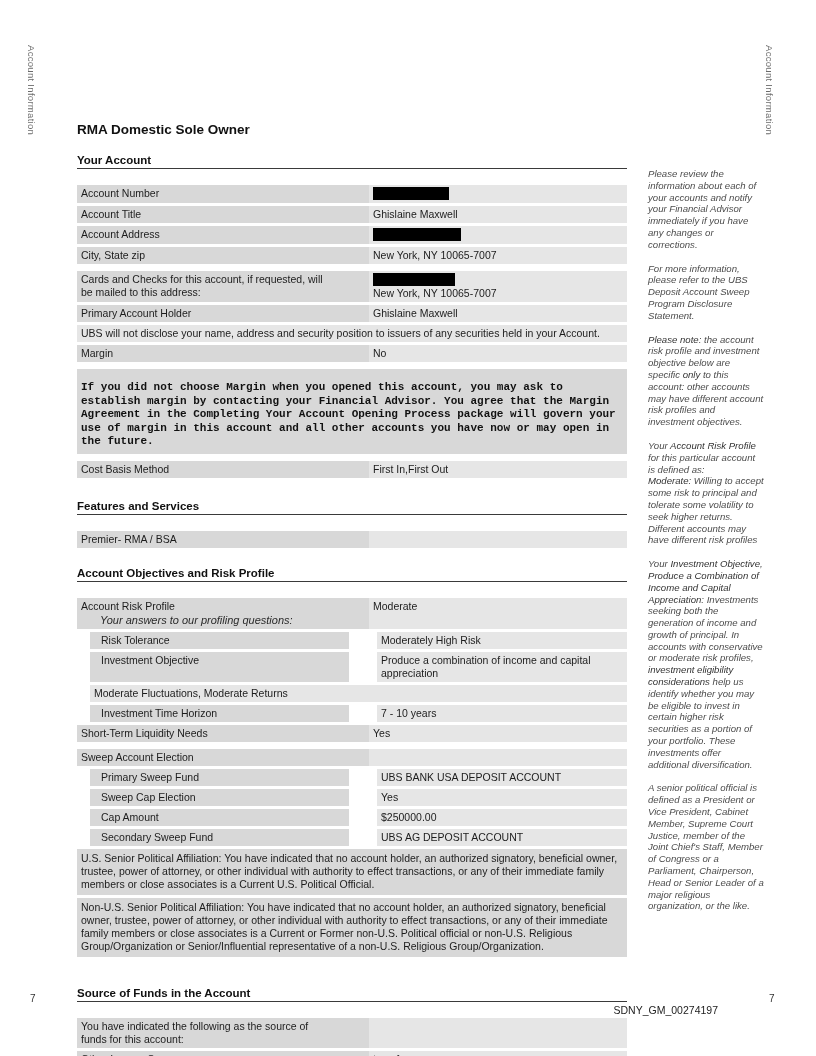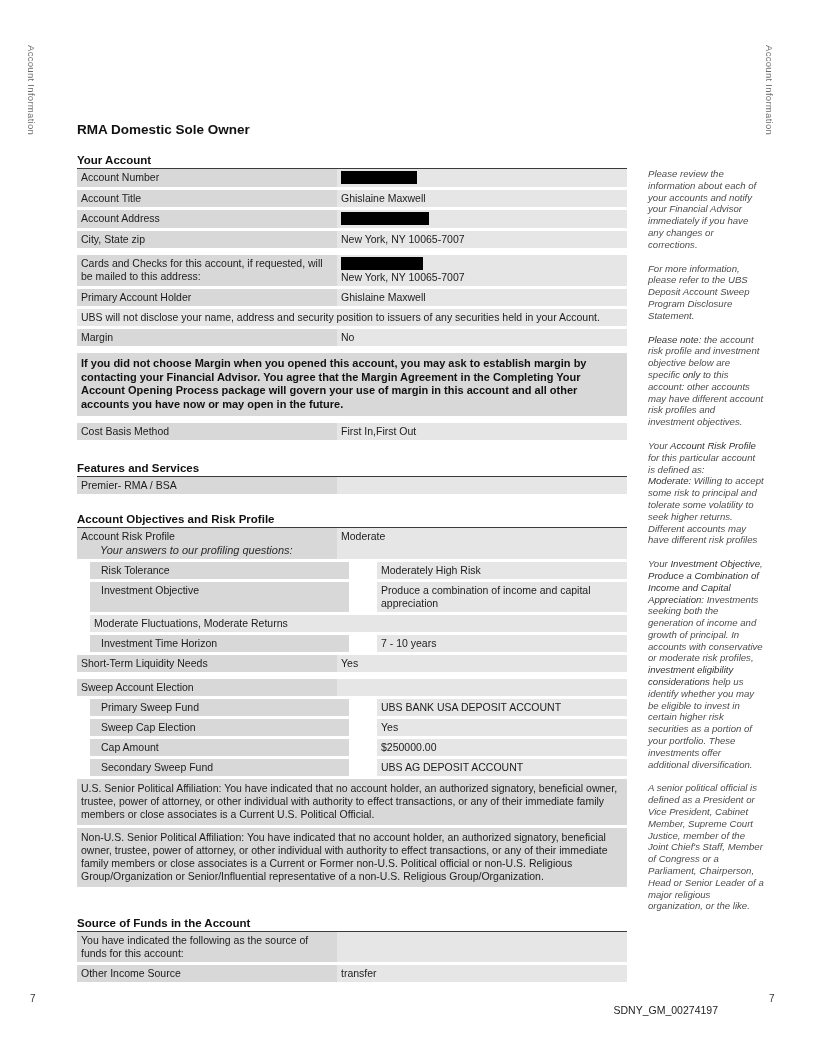--- a/index.html
+++ b/index.html
@@ -9,39 +9,39 @@
 
   .side-label { position:absolute; top:45px; writing-mode:vertical-rl; font-size:9.5px;
     color:#6b6b6b; letter-spacing:.3px; }
   .side-label.left { left:26px; }
   .side-label.right { left:764px; }
 
   .content { position:absolute; left:77px; top:122px; width:550px; }
   .doc-title { font-size:13.5px; font-weight:bold; margin-bottom:17px; color:#111; }
 
   .section-heading { font-size:11.5px; font-weight:bold; color:#111;
-    border-bottom:1px solid #3a3a3a; padding-bottom:2px; margin-bottom:0; }
+    border-bottom:1px solid #3a3a3a; padding-bottom:2px; margin-bottom:16px; }
   .mt-features { margin-top:22px; }
   .mt-objectives { margin-top:19px; }
   .mt-source { margin-top:30px; }
 
   .row { display:flex; margin-bottom:3px; font-size:10.5px; line-height:13px; }
   .cell { padding:2px 4px 2px 4px; min-height:15px; }
-  .lbl { width:260px; background:var(--row-label-bg,#d8d8d8); white-space:pre-line; }
+  .lbl { width:292px; background:var(--row-label-bg,#d8d8d8); white-space:pre-line; }
   .val { flex:1; background:var(--row-value-bg,#e6e6e6); }
   .row.indent { margin-left:13px;gap:28px; }
   .row.indent .lbl { width:259px; padding-left:11px; }
   .sub-q { font-style:italic; font-size:11px; padding-left:19px; margin-top:1px; color:#2a2a2a; }
   .redact { background:var(--redaction,#000); height:13px; margin:0 0 1px 0; }
 
   .gap-top { margin-top:7px; }
   .para-row { background:var(--row-label-bg,#d8d8d8); font-size:10.5px; line-height:13px;
     padding:3px 5px 4px 4px; margin-bottom:3px; }
-  .para-row.bold { font-weight:bold; font-size:11px; line-height:13.5px; padding:4px 5px 5px 4px;
-    margin-top:7px; margin-bottom:7px; color:#111; }
+  .para-row.bold { font-weight:bold; font-size:11px; line-height:13.5px; padding:12px 5px 5px 4px;
+    margin-top:7px; margin-bottom:7px; color:#111;font-family:Liberation Mono, monospace; }
 
   .sidebar { position:absolute; left:648px; top:168px; width:116px; font-size:9.6px;
     line-height:11.8px; font-style:italic; color:#4c4c4c; }
   .side-para { margin-bottom:12px; }
   .side-para .b { font-weight:normal; color:#333;margin-top:29px; }
 
   .footer-num { position:absolute; top:993px; font-size:10px; color:#333; }
   .footer-num.left { left:30px; }
   .footer-num.right { left:769px; }
   .bates { position:absolute; top:1004px; right:98px; font-size:10.5px; color:#222; }

